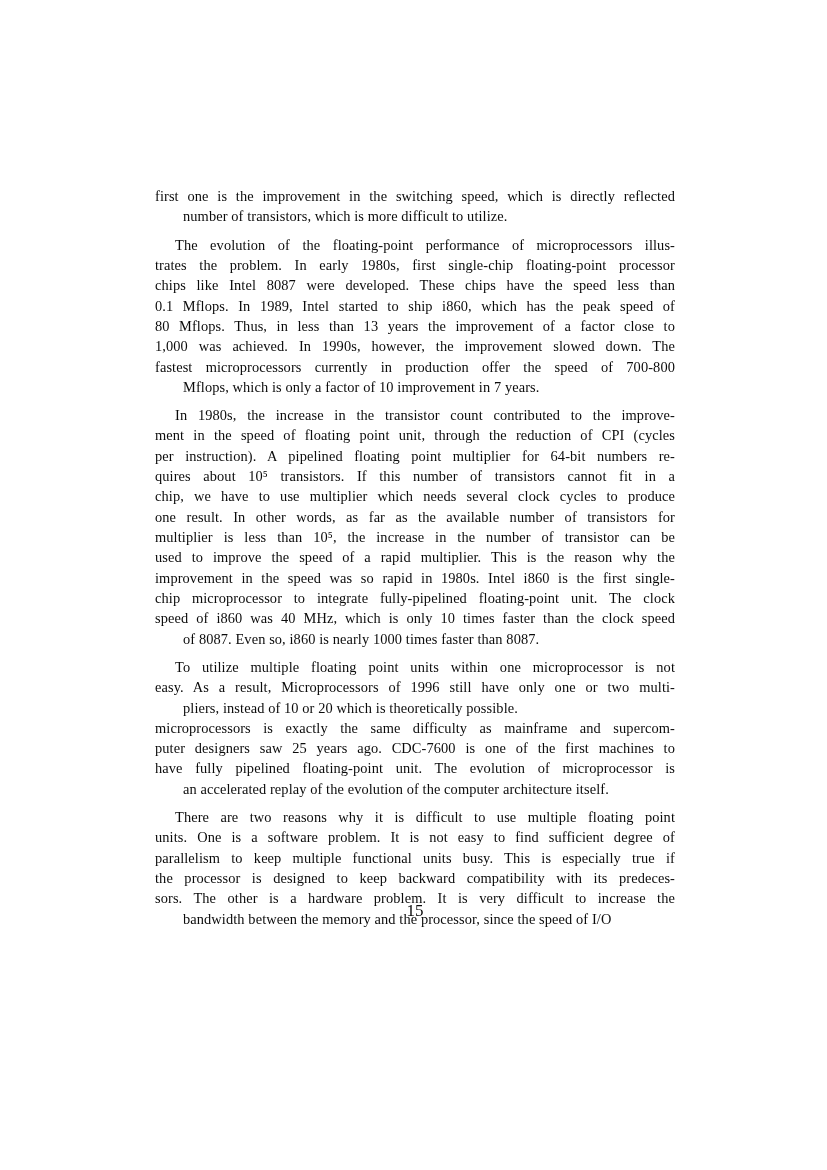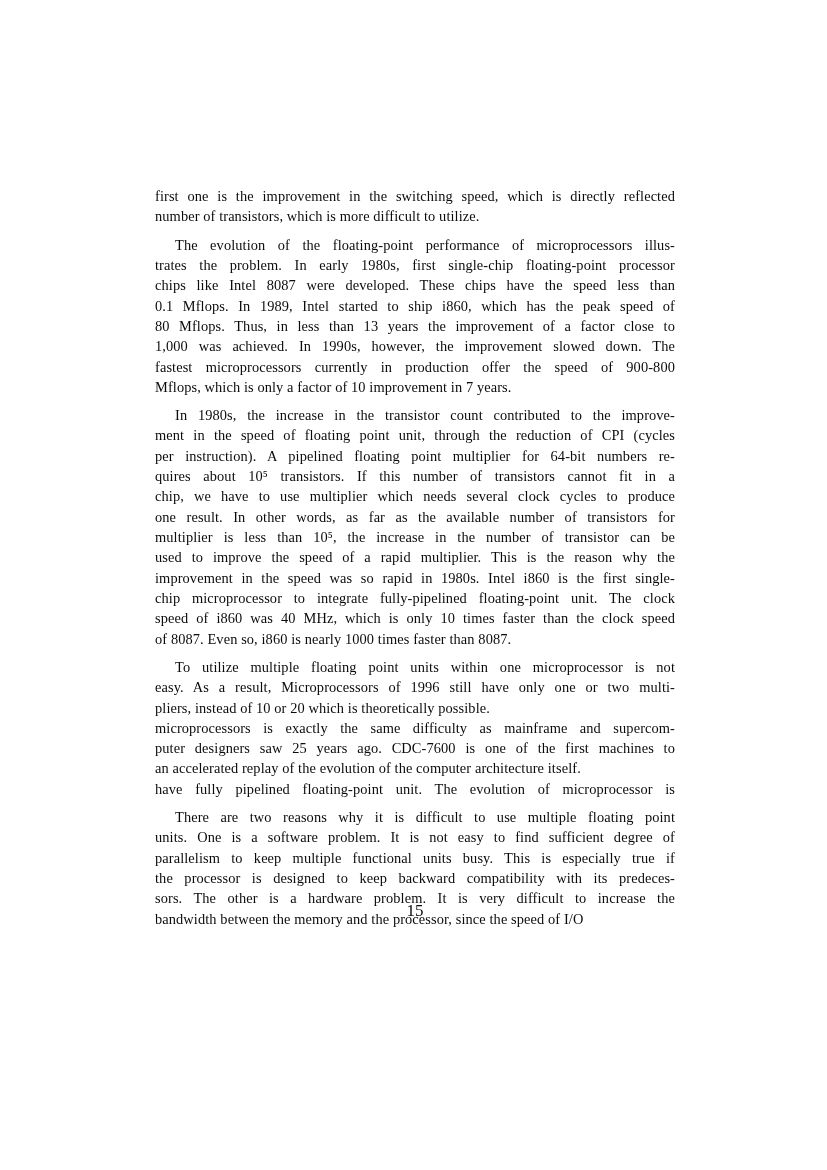--- a/index.html
+++ b/index.html
@@ -41,20 +41,21 @@
     text-align: justify;
     text-align-last: justify;
     white-space: normal;
   }
   .line.para-first {
     text-indent: 20px;
     margin-top: 8px;
   }
   .line.para-last {
     text-align-last: left;
+    margin-left: 28px;
   }
   .page-number {
     position: absolute;
     left: 155px;
     top: 901px;
     width: 520px;
     text-align: center;
     font-size: 17px;
     line-height: 20px;
   }
@@ -66,21 +67,21 @@
   <div class="text-block" id="text-block">
       <div class="line">first one is the improvement in the switching speed, which is directly reflected</div>
       <div class="line para-last">number of transistors, which is more difficult to utilize.</div>
       <div class="para"></div>
       <div class="line para-first">The evolution of the floating-point performance of microprocessors illus-</div>
       <div class="line">trates the problem. In early 1980s, first single-chip floating-point processor</div>
       <div class="line">chips like Intel 8087 were developed. These chips have the speed less than</div>
       <div class="line">0.1 Mflops. In 1989, Intel started to ship i860, which has the peak speed of</div>
       <div class="line">80 Mflops. Thus, in less than 13 years the improvement of a factor close to</div>
       <div class="line">1,000 was achieved. In 1990s, however, the improvement slowed down. The</div>
-      <div class="line">fastest microprocessors currently in production offer the speed of 900-800</div>
+      <div class="line">fastest microprocessors currently in production offer the speed of 700-800</div>
       <div class="line para-last">Mflops, which is only a factor of 10 improvement in 7 years.</div>
       <div class="para"></div>
       <div class="line para-first">In 1980s, the increase in the transistor count contributed to the improve-</div>
       <div class="line">ment in the speed of floating point unit, through the reduction of CPI (cycles</div>
       <div class="line">per instruction). A pipelined floating point multiplier for 64-bit numbers re-</div>
       <div class="line">quires about 10⁵ transistors. If this number of transistors cannot fit in a</div>
       <div class="line">chip, we have to use multiplier which needs several clock cycles to produce</div>
       <div class="line">one result. In other words, as far as the available number of transistors for</div>
       <div class="line">multiplier is less than 10⁵, the increase in the number of transistor can be</div>
       <div class="line">used to improve the speed of a rapid multiplier. This is the reason why the</div>
@@ -88,22 +89,22 @@
       <div class="line">chip microprocessor to integrate fully-pipelined floating-point unit. The clock</div>
       <div class="line">speed of i860 was 40 MHz, which is only 10 times faster than the clock speed</div>
       <div class="line para-last">of 8087. Even so, i860 is nearly 1000 times faster than 8087.</div>
       <div class="para"></div>
       <div class="line para-first">To utilize multiple floating point units within one microprocessor is not</div>
       <div class="line">easy. As a result, Microprocessors of 1996 still have only one or two multi-</div>
       <div class="line para-last">pliers, instead of 10 or 20 which is theoretically possible.</div>
       <div class="para"></div>
       <div class="line">microprocessors is exactly the same difficulty as mainframe and supercom-</div>
       <div class="line">puter designers saw 25 years ago. CDC-7600 is one of the first machines to</div>
+      <div class="line">have fully pipelined floating-point unit. The evolution of microprocessor is</div>
       <div class="line para-last">an accelerated replay of the evolution of the computer architecture itself.</div>
-      <div class="line">have fully pipelined floating-point unit. The evolution of microprocessor is</div>
       <div class="para"></div>
       <div class="line para-first">There are two reasons why it is difficult to use multiple floating point</div>
       <div class="line">units. One is a software problem. It is not easy to find sufficient degree of</div>
       <div class="line">parallelism to keep multiple functional units busy. This is especially true if</div>
       <div class="line">the processor is designed to keep backward compatibility with its predeces-</div>
       <div class="line">sors. The other is a hardware problem. It is very difficult to increase the</div>
       <div class="line para-last">bandwidth between the memory and the processor, since the speed of I/O</div>
       <div class="para"></div>
     </div>
   <div class="page-number">15</div>

